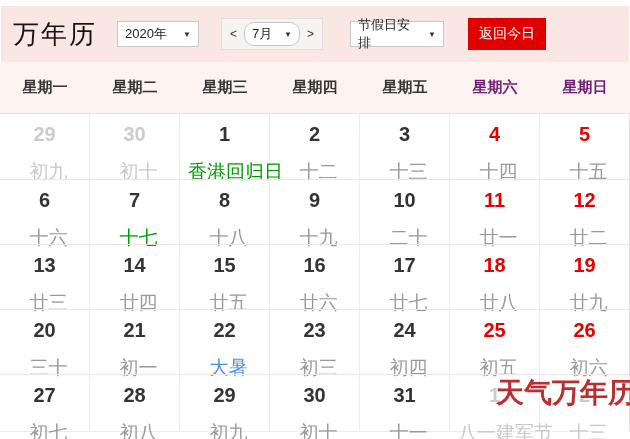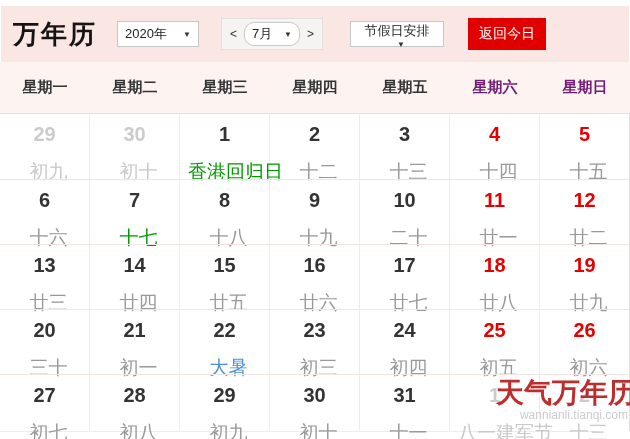--- a/index.html
+++ b/index.html
@@ -9,41 +9,41 @@
     font-family:"Liberation Sans","DejaVu Sans",sans-serif;
     -webkit-font-smoothing:antialiased;
   }
 
   
   .topbar {
     position:absolute; left:1px; right:1px; top:6px; height:56px;
     background:#fae7e3; display:flex; align-items:center;
   }
   .title {
-    font-size:26px; font-weight:bold; color:#141414;
+    font-size:26px; font-weight:normal; color:#141414;
     margin-left:12px; letter-spacing:2px;
   }
   .select-box {
     height:24px; background:#ffffff; border:1px solid #c8c8c8;
     display:flex; align-items:center; justify-content:space-between;
     padding:0 7px; font-size:13px; color:#222; cursor:pointer;
     box-sizing:content-box;
   }
   .caret { font-size:8px; color:#333; margin-left:8px; }
   .year-select { margin-left:20px; width:66px; }
   .month-group {
     margin-left:22px; height:30px; background:#f6f4f3; border:1px solid #e4dedd;
     display:flex; align-items:center; padding:0 1px;
   }
   .nav-btn {
     width:21px; height:26px; display:flex; align-items:center; justify-content:center;
     font-size:12px; color:#333; cursor:pointer;
   }
   .month-select { width:40px; height:22px;border-radius:10px; }
-  .holiday-select { margin-left:27px; width:78px;flex-direction:column; }
+  .holiday-select { margin-left:27px; width:78px; }
   .today-btn {
     margin-left:24px; background:#e00000; color:#ffffff;
     font-size:14px; padding:7px 11px; cursor:pointer; border:none;
     font-family:inherit;
   }
 
   
   .weekrow {
     position:absolute; left:0; right:0; top:62px; height:52px;
     background:#fdf4f2; display:flex;
@@ -270,14 +270,13 @@
       <div class="sub dim">八一建军节</div>
     </div>
     <div class="cell">
       <div class="num dim">2</div>
       <div class="sub dim">十三</div>
     </div>
   </div>
 
 <div class="watermark">
   <div class="wm-logo">天气万年历</div>
-  <div class="wm-url">wannianli.tianqi.com</div>
 </div>
 
 </body></html>

